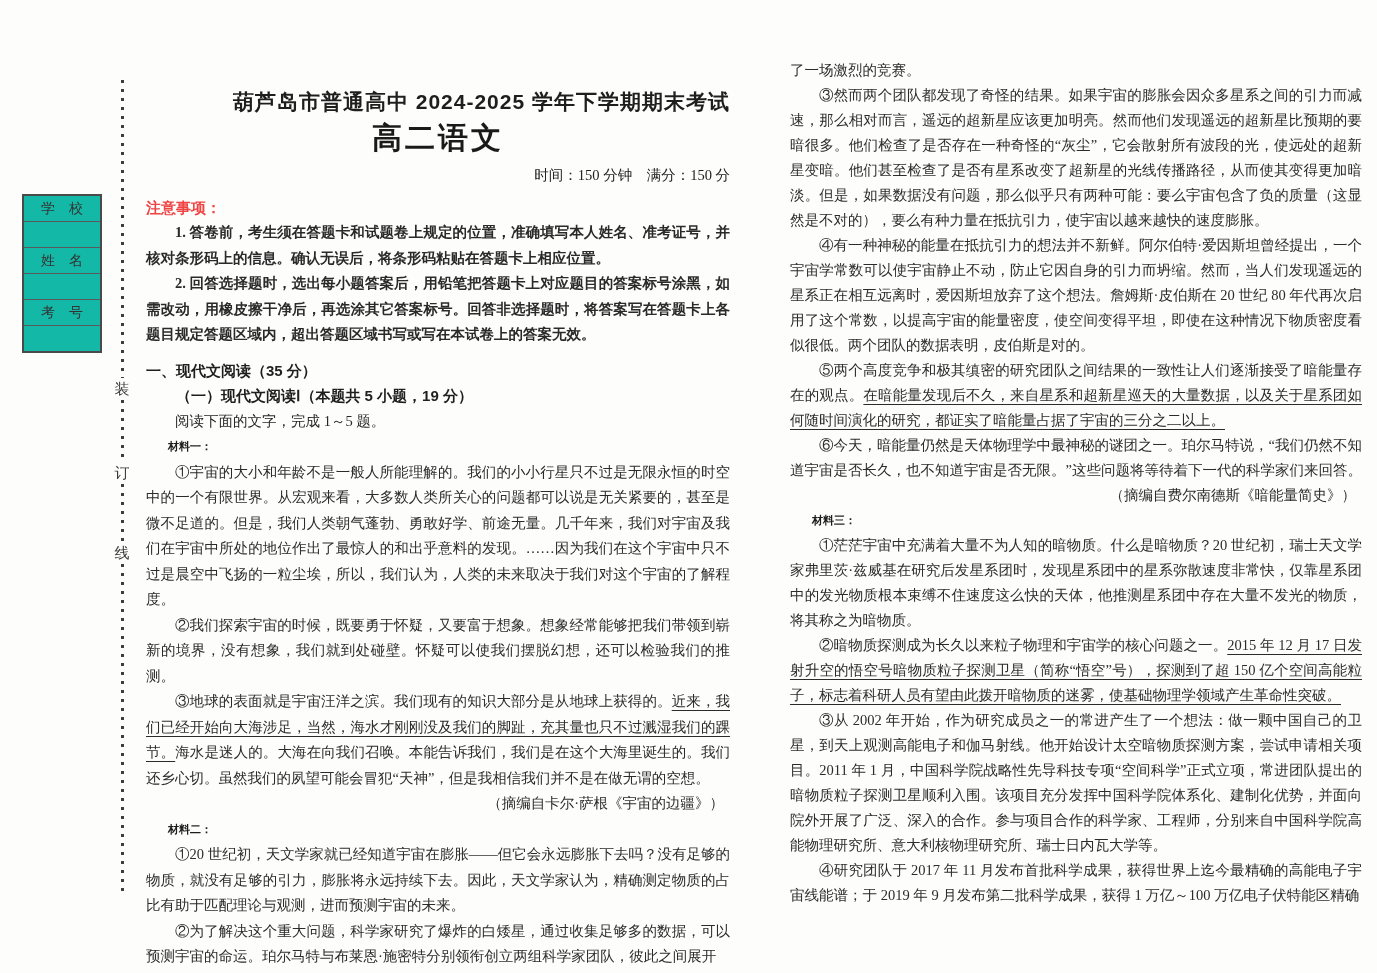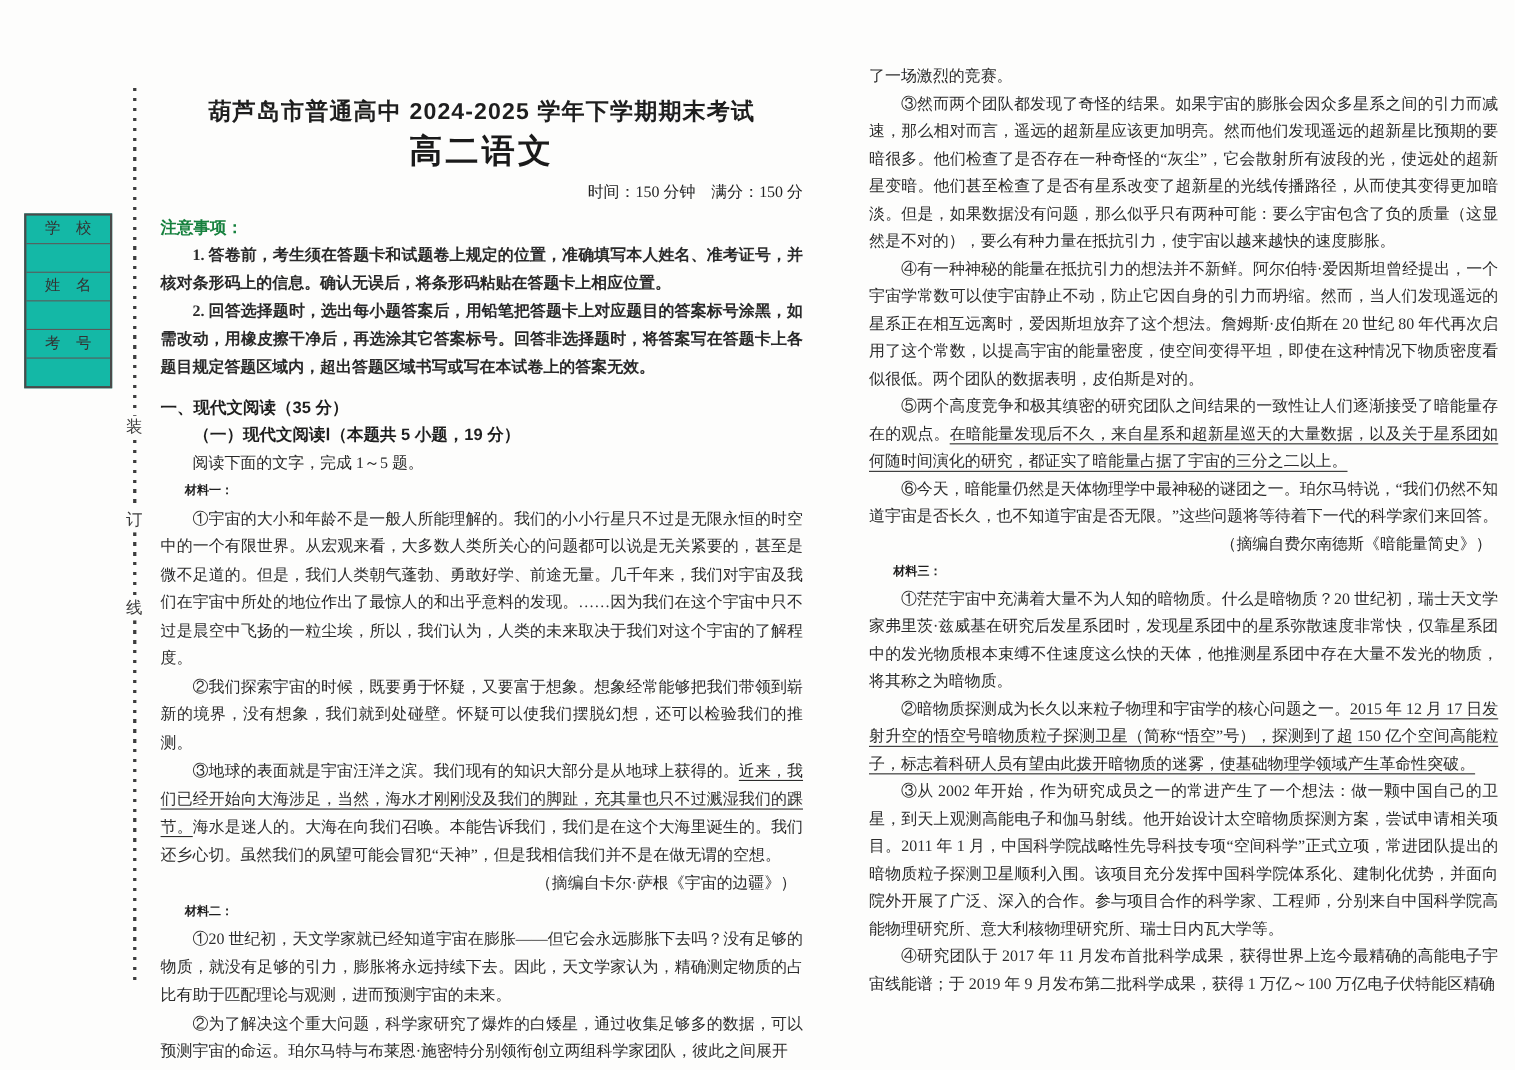--- a/index.html
+++ b/index.html
@@ -39,35 +39,35 @@
     font-size:15px;color:#3a3a3a;line-height:18px;margin:2px 0;
     font-family:"Liberation Serif",serif;
   }
 
   
   .pagecol{position:absolute;}
   #page1{left:146px;top:88px;width:584px;}
   #page2{left:790px;top:58px;width:572px;}
 
   .doc-title{
-    text-align:center;font-family:"Liberation Sans",sans-serif;
+    text-align:right;font-family:"Liberation Sans",sans-serif;
     font-weight:bold;font-size:21px;line-height:27px;color:#1e1e1e;
     letter-spacing:1px;
   }
   .doc-subject{
     text-align:center;font-family:"Liberation Sans",sans-serif;
     font-weight:bold;font-size:30px;line-height:38px;color:#1a1a1a;
     margin-top:4px;letter-spacing:3px;
   }
   .doc-meta{
     text-align:right;font-size:14.5px;line-height:24px;margin-top:6px;color:#222;
   }
   .notice-head{
     font-family:"Liberation Sans",sans-serif;font-weight:bold;
-    font-size:15px;line-height:25px;margin-top:8px;color:#15803d;
+    font-size:15px;line-height:25px;margin-top:8px;color:#ef4444;
   }
   .notice{
     font-size:14.5px;line-height:25.5px;text-align:justify;text-indent:2em;
     font-weight:600;color:#2a2a2a;
   }
   .sec-head{
     font-family:"Liberation Sans",sans-serif;font-weight:bold;
     font-size:15px;line-height:25.5px;margin-top:10px;color:#1e1e1e;
   }
   .sub-head{

